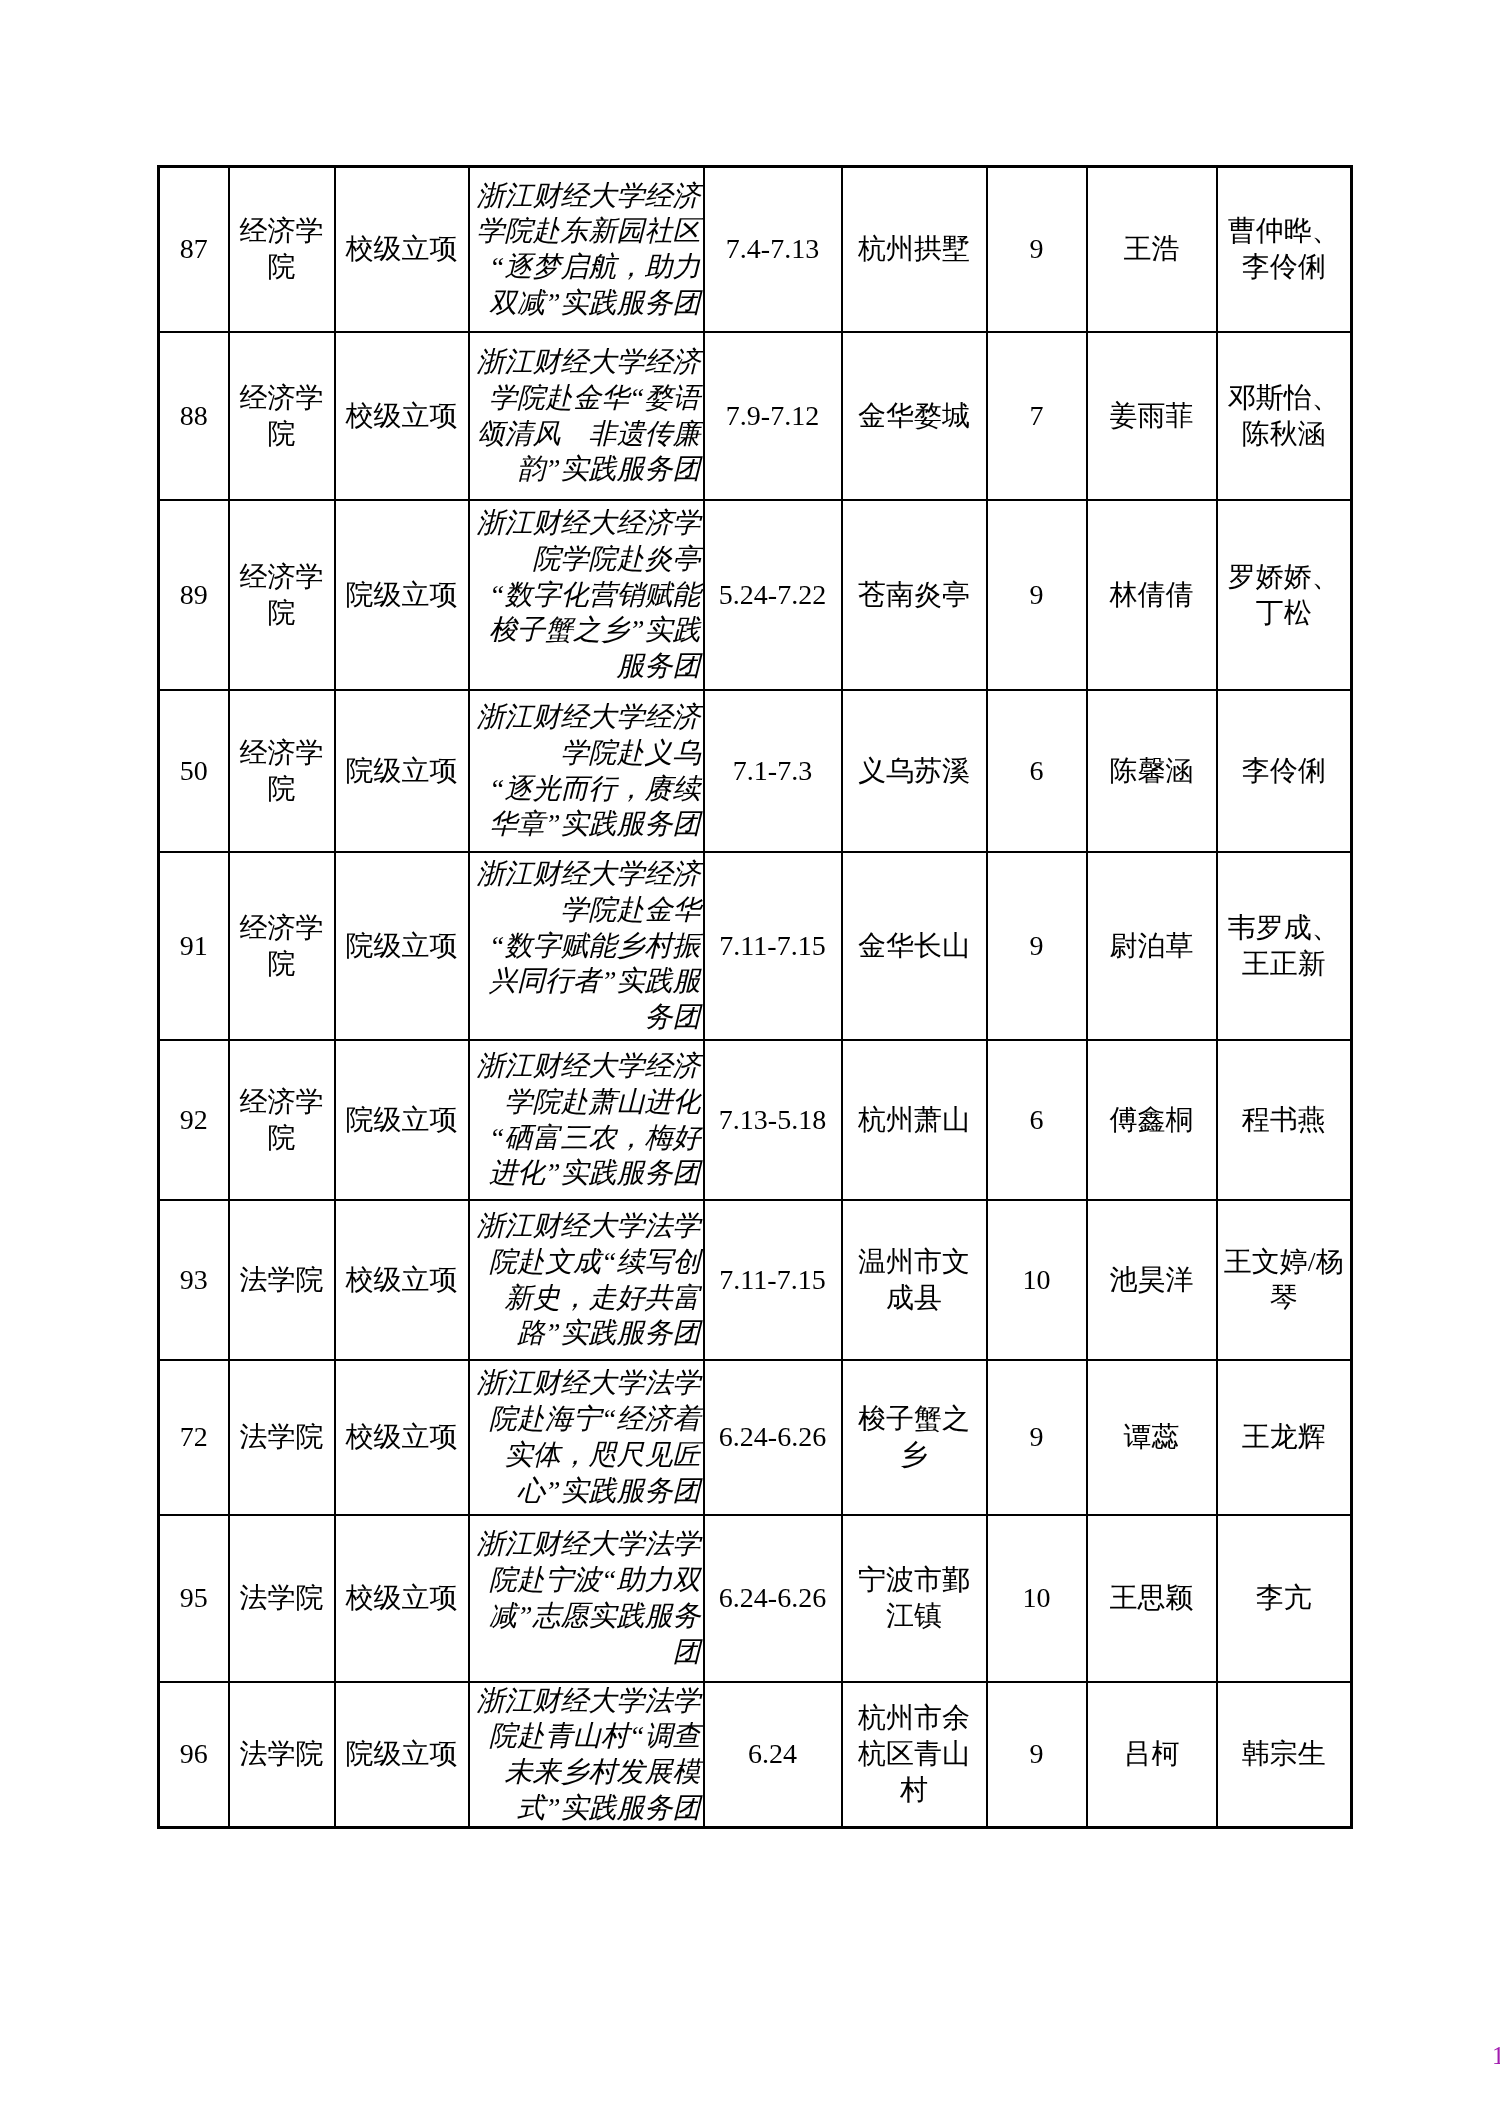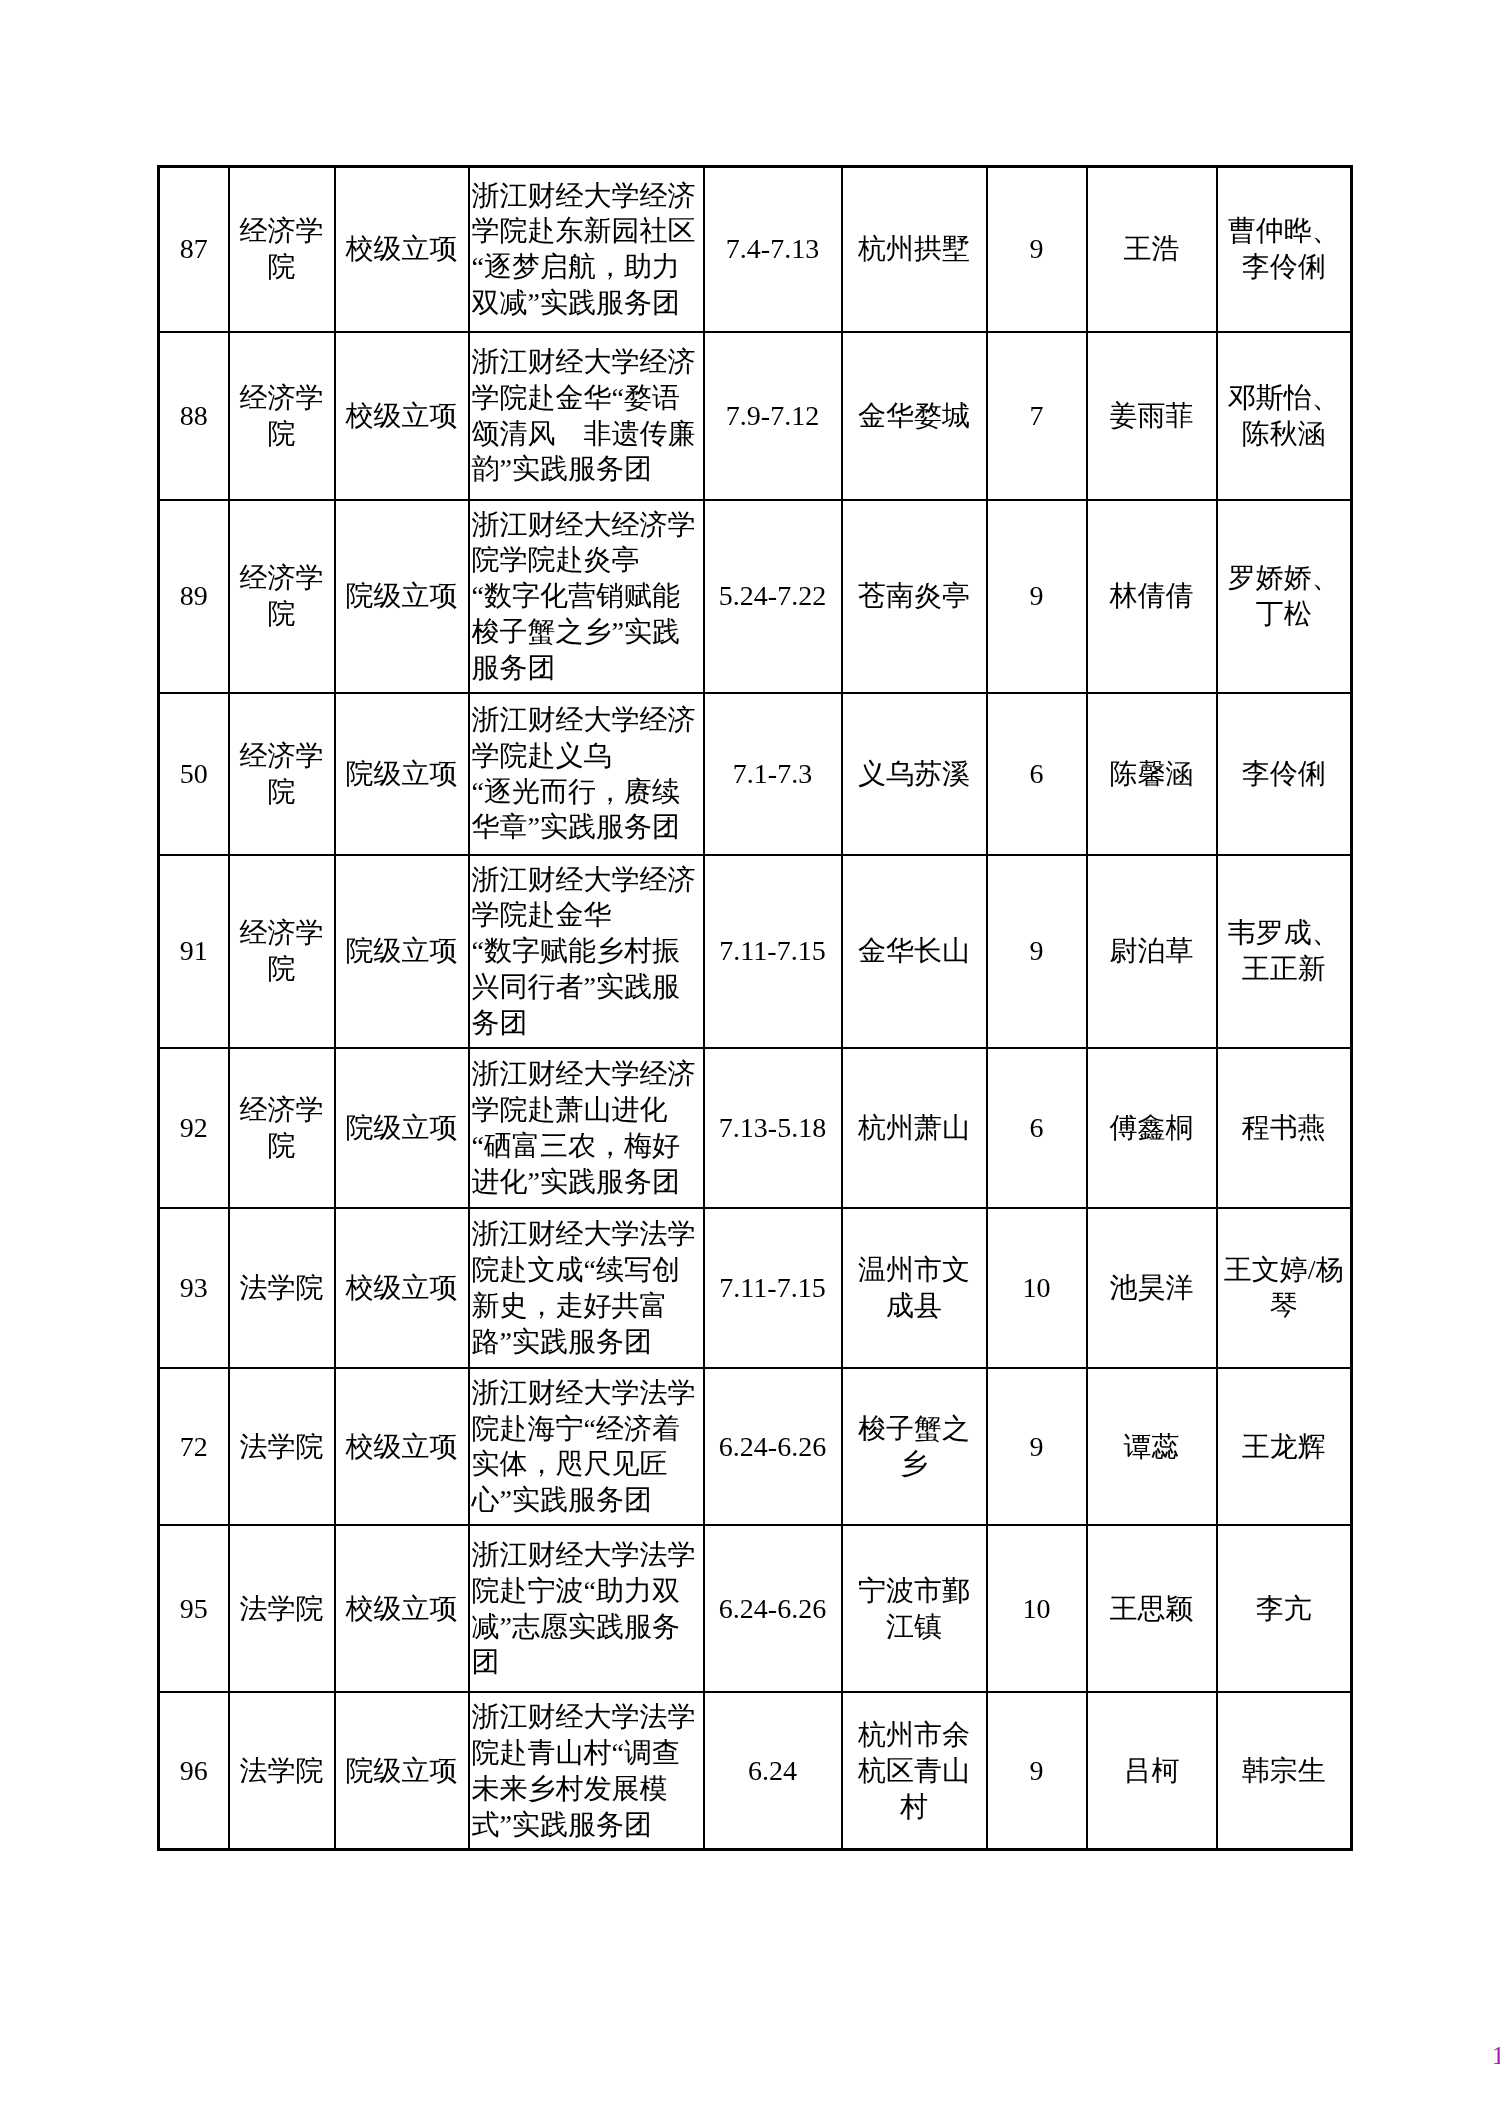--- a/index.html
+++ b/index.html
@@ -30,22 +30,23 @@
     text-align: center;
     vertical-align: middle;
     font-size: 28px;
     line-height: 1.28;
     white-space: pre-line;
     padding: 2px 4px;
     box-sizing: border-box;
     word-break: break-all;
   }
   table.projects td.col-team_name {
-    text-align: left;
-    padding: 6px 2px;
+    text-align: right;
+    padding: 0 2px;
+    font-style: italic;
   }
   
   col.c-no       { width: 70px; }
   col.c-college  { width: 106px; }
   col.c-level    { width: 134px; }
   col.c-team     { width: 235px; }
   col.c-dates    { width: 138px; }
   col.c-location { width: 145px; }
   col.c-members  { width: 100px; }
   col.c-leader   { width: 130px; }

